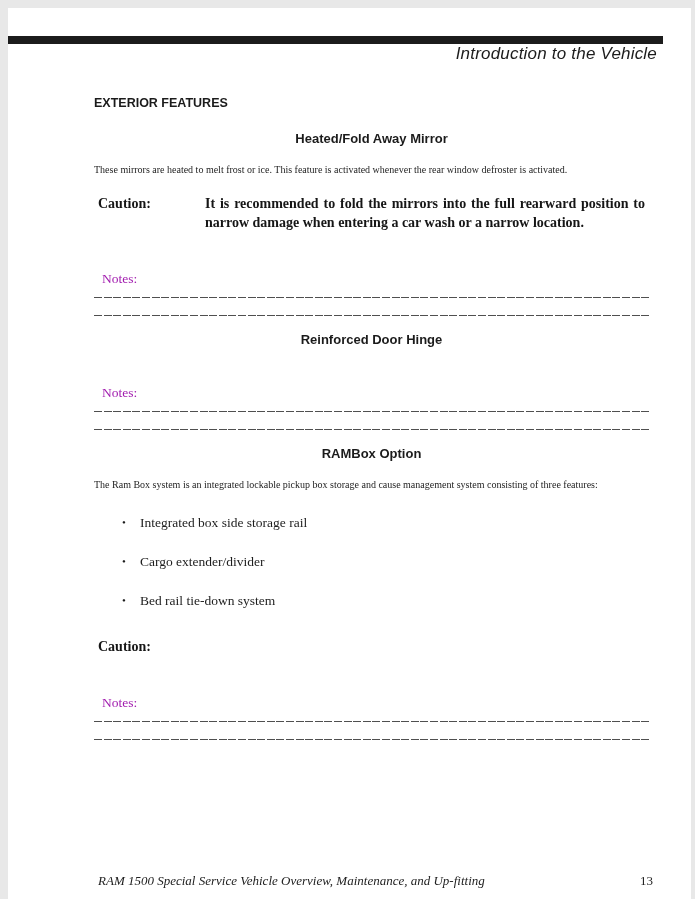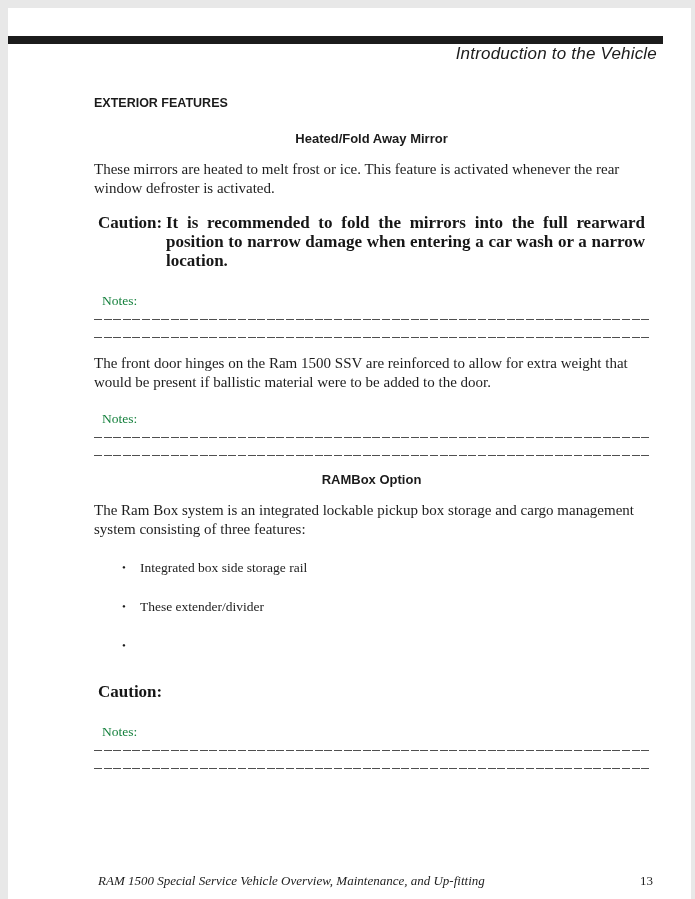--- a/index.html
+++ b/index.html
@@ -45,42 +45,44 @@
   }
   .sub-heading {
     font-family: "Liberation Sans", sans-serif;
     font-weight: bold;
     font-size: 13px;
     color: #1b1b1b;
     margin-bottom: 6px;
     text-align: center;
   }
   .para {
-    font-size: 15px;
+    font-size: 10px;
     line-height: 19px;
     margin-bottom: 3px;
     color: #1d1d1d;
   }
   .caution-row {
     display: flex;
     font-weight: bold;
-    font-size: 17px;
+    font-size: 14px;
     line-height: 19px;
     margin-top: 3px;
     color: #161616;
+    gap: 39px;
   }
   .caution-label { flex: none; width: 68px; }
   .caution-text  { flex: 1; text-align: justify; }
   
   .notes { margin-top: 3px; margin-bottom: 7px; }
   .notes-first {
     display: flex;
     height: 18px;
     font-size: 13.5px;
-    color: #15803d;
+    color: #a21caf;
+    margin-top: 16px;
   }
   .notes-label { flex: none; padding-right: 7px; }
   .uline {
     flex: 1;
     background-image: repeating-linear-gradient(to right, #4f4f4f 0 8px, transparent 8px 9.6px);
     background-size: 100% 1px;
     background-repeat: no-repeat;
     background-position: 0 15px;
   }
   .notes-line {
@@ -138,43 +140,44 @@
     </div>
     <div class="notes">
       <div class="notes-first">
         <span class="notes-label">Notes:</span>
         <span class="uline"></span>
       </div>
       <div class="notes-line"></div>
       <div class="notes-line"></div>
     </div>
 
-    <p class="para">The front door hinges on the Ram 1500 SSV are reinforced to allow for extra weight that would be present if ballistic material were to be added to the door.</p>
+    <div class="sub-heading">Reinforced Door Hinge</div>
     <div class="notes">
       <div class="notes-first">
         <span class="notes-label">Notes:</span>
         <span class="uline"></span>
       </div>
       <div class="notes-line"></div>
       <div class="notes-line"></div>
     </div>
 
     <div class="sub-heading">RAMBox Option</div>
-    <p class="para">The Ram Box system is an integrated lockable pickup box storage and cargo management system consisting of three features:</p>
+    <p class="para">The Ram Box system is an integrated lockable pickup box storage and cause management system consisting of three features:</p>
     <div class="bullets">
       <div class="bullet-item">
         <span class="bullet-dot">•</span>
         <span>Integrated box side storage rail</span>
       </div>
       <div class="bullet-item">
         <span class="bullet-dot">•</span>
-        <span>These extender/divider</span>
+        <span>Cargo extender/divider</span>
       </div>
       <div class="bullet-item">
         <span class="bullet-dot">•</span>
+        <span>Bed rail tie-down system</span>
       </div>
     </div>
     <div class="caution-row">
       <span class="caution-label">Caution:</span>
     </div>
     <div class="notes">
       <div class="notes-first">
         <span class="notes-label">Notes:</span>
         <span class="uline"></span>
       </div>

